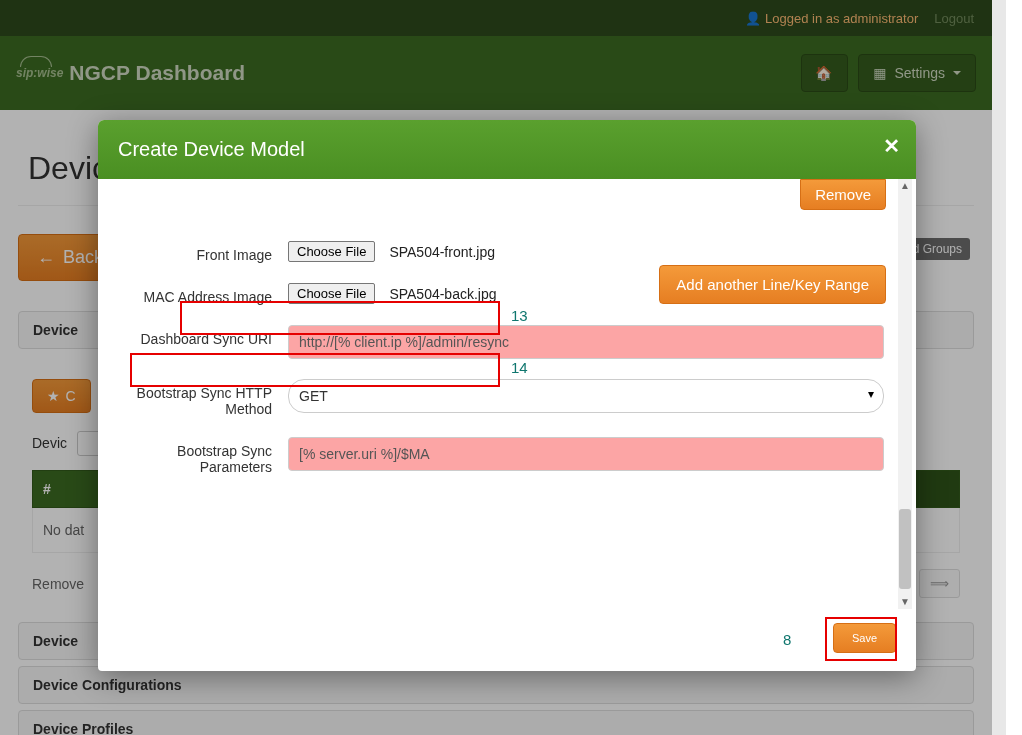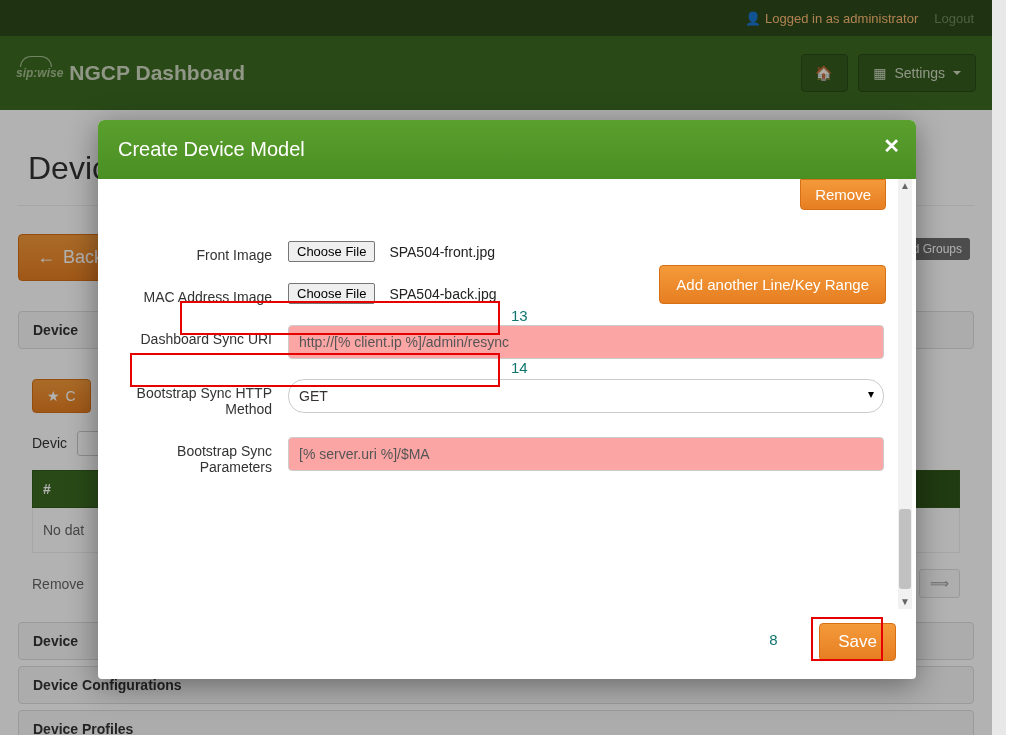--- a/index.html
+++ b/index.html
@@ -67,21 +67,21 @@
 .file-name { font-size: 14px; color: #222; }
 .text-input { width: 100%; border: 1px solid #ccc; border-radius: 4px; padding: 8px 10px; font-size: 14px; color: #555; background: #fca5a5; }
 .select-input { width: 100%; border: 1px solid #ccc; border-radius: 16px; padding: 8px 10px; font-size: 14px; color: #333; background: #fff; appearance: none; position: relative; }
 .select-wrap { position: relative; width: 100%; }
 .select-wrap::after { content: "▾"; position: absolute; right: 10px; top: 8px; color: #000; font-size: 12px; pointer-events: none; }
 
 .red-box { position: absolute; border: 2px solid #e60000; pointer-events: none; }
 .red-label { position: absolute; color: #0f766e; font-size: 15px; font-weight: 500; pointer-events: none; }
 
 .modal-footer { padding: 14px 20px 18px; display: flex; justify-content: flex-end; align-items: center; }
-.save-btn { background: linear-gradient(#f49a3a,#e67e22); border: 1px solid #d66f15; color: #fff; padding: 8px 18px; border-radius: 4px; font-size: 17px; cursor: pointer; }
+.save-btn { background: linear-gradient(#f49a3a,#e67e22); border: 1px solid #d66f15; color: #fff; padding: 8px 18px; border-radius: 4px; font-size: 11px; cursor: pointer; }
 </style>
 </head>
 <body>
 <div class="viewport">
   <div class="vscroll"></div>
 
   <div class="top-bar">
     <span class="login-text">
       <span>👤</span>
       <span>Logged in as administrator</span>

